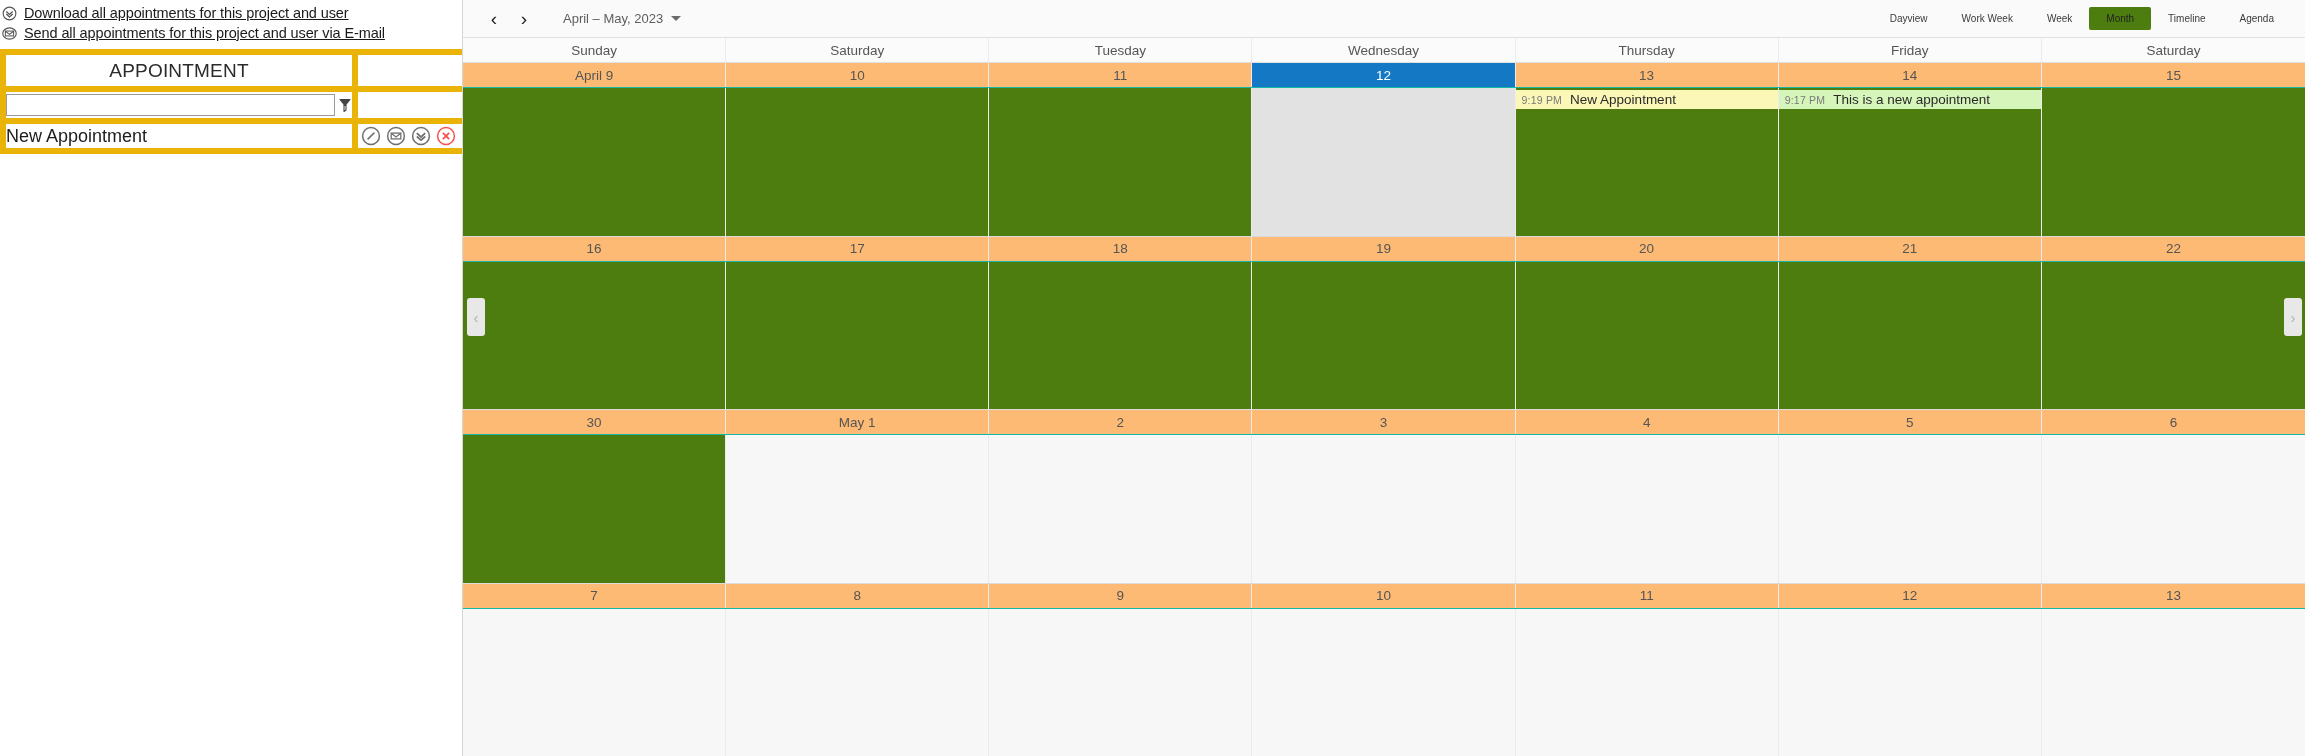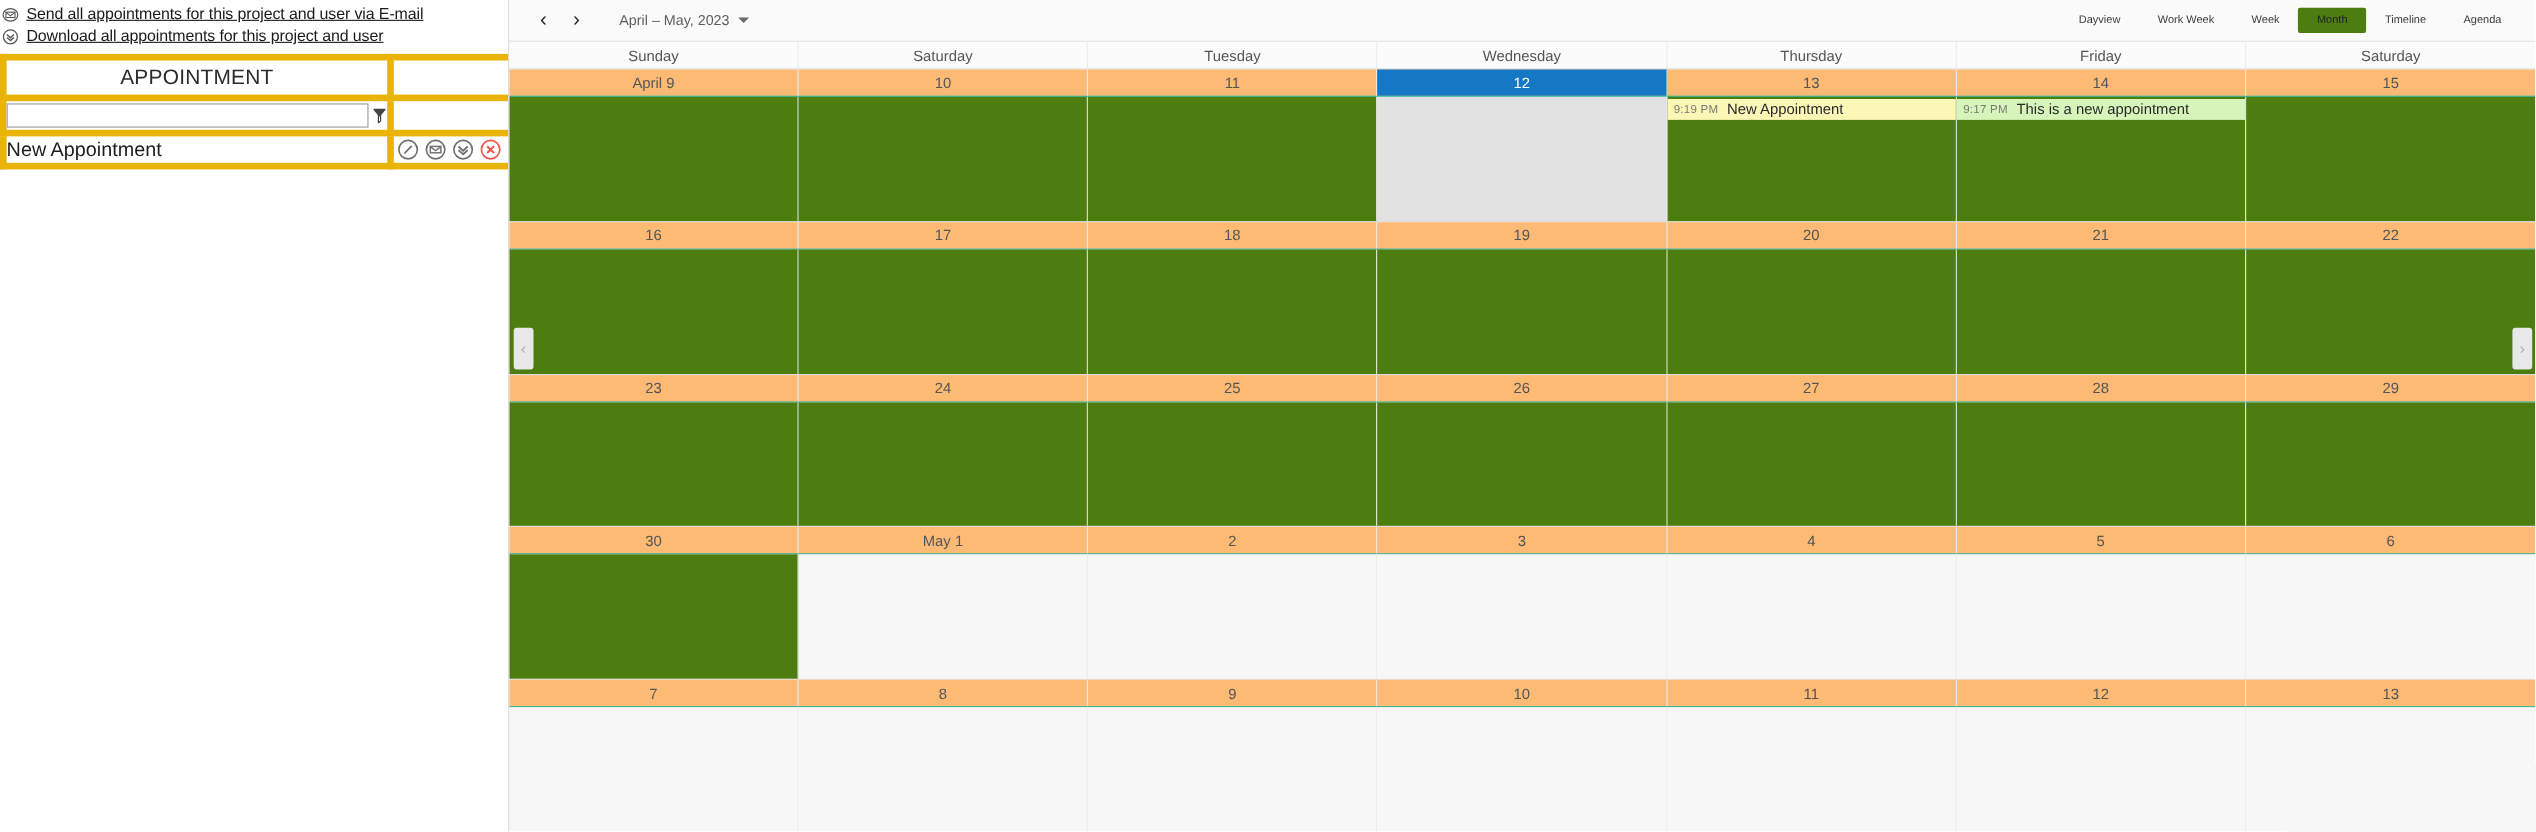--- a/index.html
+++ b/index.html
@@ -285,37 +285,37 @@
 </head>
 <body>
 
 <div id="app">
 
   <div class="left-panel">
 
     <div class="link-row">
       <span class="link-icon">
         <svg width="15" height="15" viewBox="0 0 16 16">
+          <circle cx="8" cy="8" r="6.8" fill="none" stroke="#555" stroke-width="1.2"></circle>
+          <path d="M4.6 5.8 L8 9 L11.4 5.8" fill="none" stroke="#555" stroke-width="1.4"></path>
+          <path d="M4.6 8.6 L8 11.6 L11.4 8.6" fill="none" stroke="#555" stroke-width="1.4"></path>
+        </svg>
+      </span>
+      <span class="link-text">Download all appointments for this project and user</span>
+    </div>
+
+    <div class="link-row">
+      <span class="link-icon">
+        <svg width="15" height="15" viewBox="0 0 16 16">
           <ellipse cx="8" cy="8" rx="7.2" ry="6" fill="none" stroke="#555" stroke-width="1.2"></ellipse>
           <rect x="3.6" y="5.4" width="8.8" height="5.2" fill="none" stroke="#555" stroke-width="1.1"></rect>
           <path d="M3.6 5.6 L8 9 L12.4 5.6" fill="none" stroke="#555" stroke-width="1.1"></path>
         </svg>
       </span>
       <span class="link-text">Send all appointments for this project and user via E-mail</span>
-    </div>
-
-    <div class="link-row">
-      <span class="link-icon">
-        <svg width="15" height="15" viewBox="0 0 16 16">
-          <circle cx="8" cy="8" r="6.8" fill="none" stroke="#555" stroke-width="1.2"></circle>
-          <path d="M4.6 5.8 L8 9 L11.4 5.8" fill="none" stroke="#555" stroke-width="1.4"></path>
-          <path d="M4.6 8.6 L8 11.6 L11.4 8.6" fill="none" stroke="#555" stroke-width="1.4"></path>
-        </svg>
-      </span>
-      <span class="link-text">Download all appointments for this project and user</span>
     </div>
 
     <table class="appt-table">
       <colgroup>
           <col class="col-main">
           <col class="col-actions">
         </colgroup>
       <tbody>
         <tr>
           <th class="th-appointment">APPOINTMENT</th>
@@ -448,40 +448,20 @@
             <div class="daybody"></div>
             <div class="daybody"></div>
             <div class="daybody"></div>
             <div class="daybody"></div>
             <div class="daybody"></div>
             <div class="daybody"></div>
           </div>
         </div>
         <div class="week-row">
           <div class="daynum-row">
-            <div class="daynum">23</div>
-            <div class="daynum">24</div>
-            <div class="daynum">25</div>
-            <div class="daynum">26</div>
-            <div class="daynum">27</div>
-            <div class="daynum">28</div>
-            <div class="daynum">29</div>
-          </div>
-          <div class="daybody-row">
-            <div class="daybody"></div>
-            <div class="daybody"></div>
-            <div class="daybody"></div>
-            <div class="daybody"></div>
-            <div class="daybody"></div>
-            <div class="daybody"></div>
-            <div class="daybody"></div>
-          </div>
-        </div>
-        <div class="week-row">
-          <div class="daynum-row">
             <div class="daynum">30</div>
             <div class="daynum">May 1</div>
             <div class="daynum">2</div>
             <div class="daynum">3</div>
             <div class="daynum">4</div>
             <div class="daynum">5</div>
             <div class="daynum">6</div>
           </div>
           <div class="daybody-row">
             <div class="daybody"></div>

